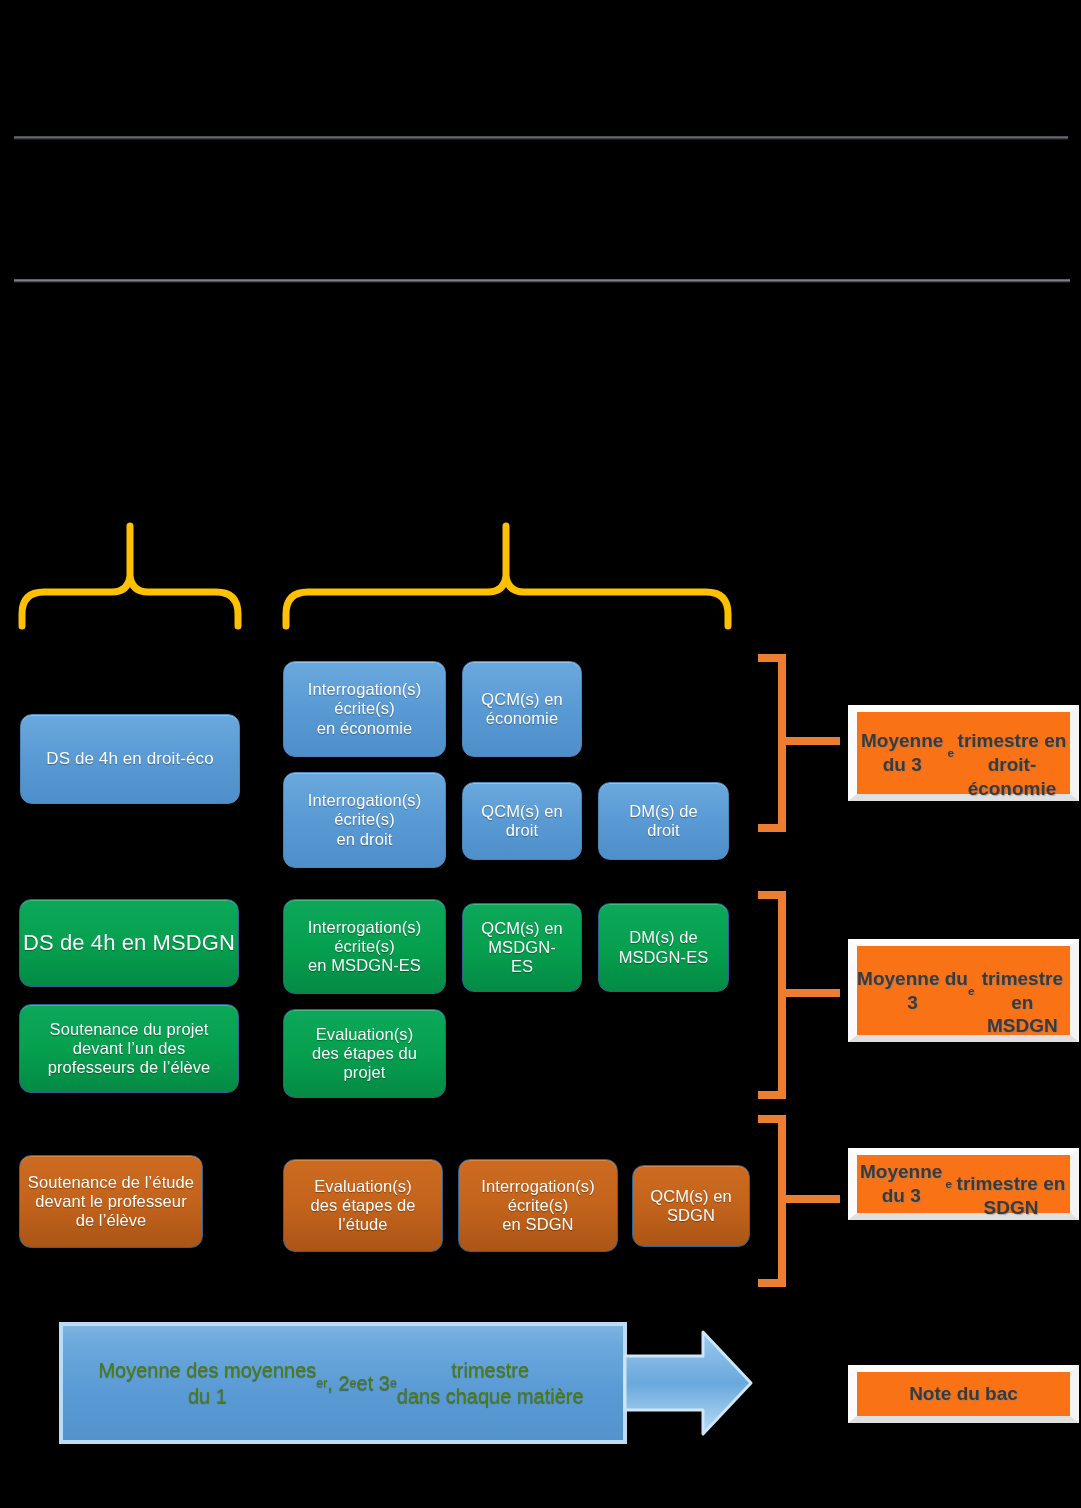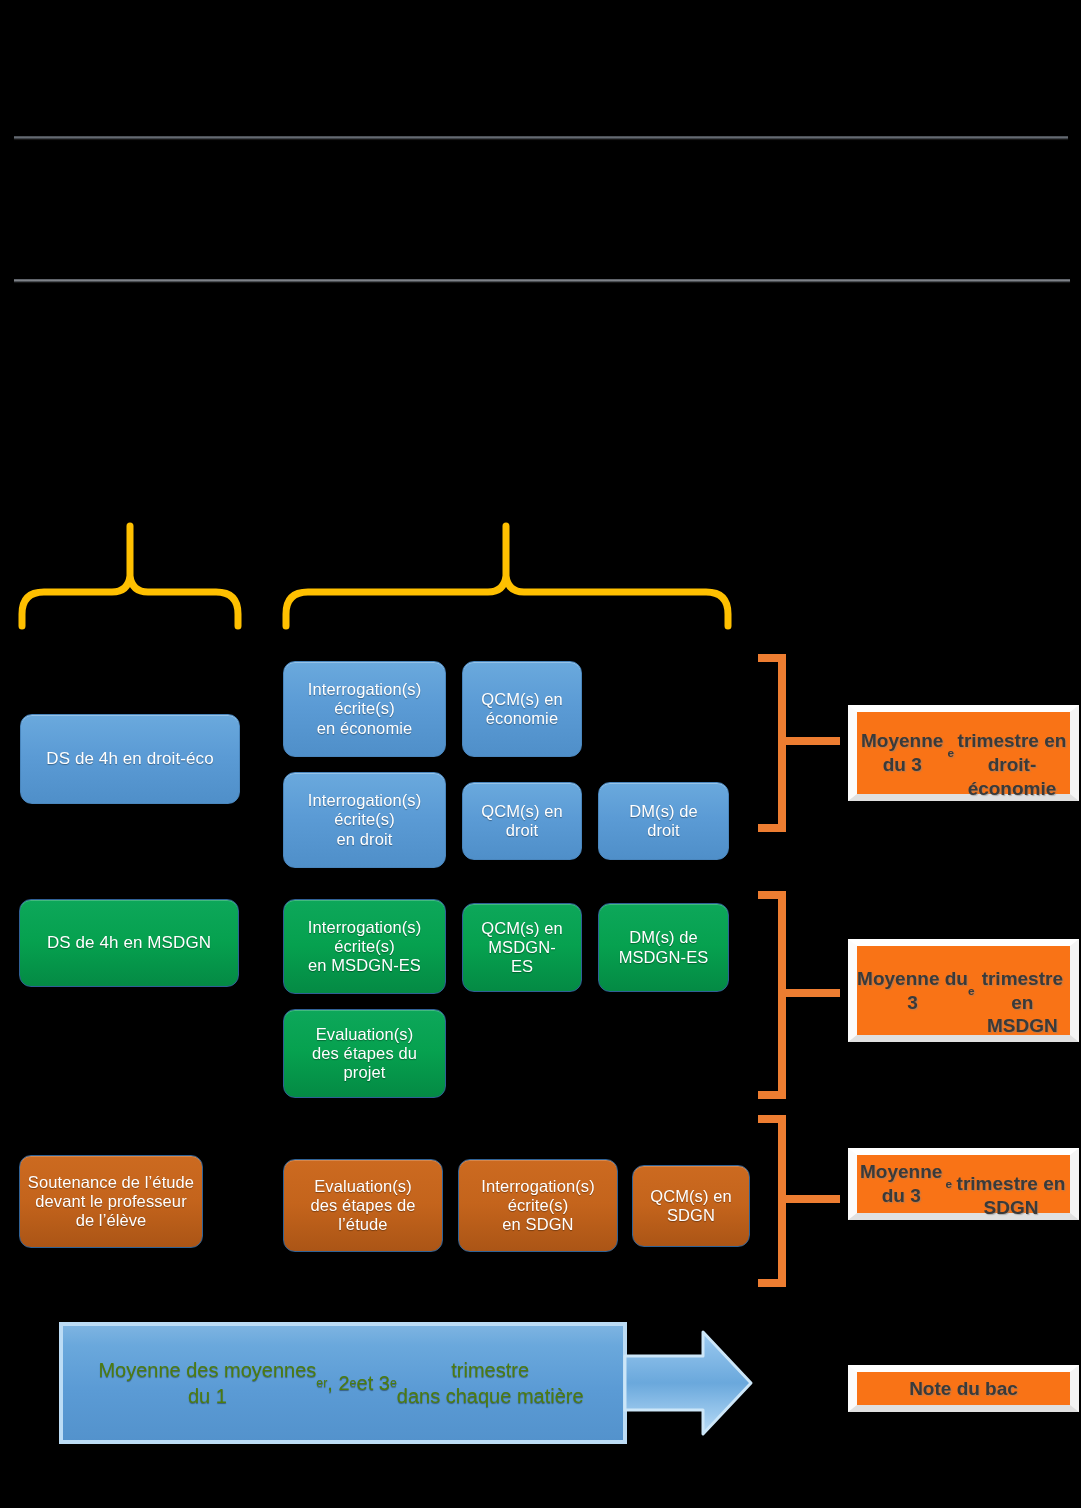--- a/index.html
+++ b/index.html
@@ -143,33 +143,36 @@
 
   <div class="box blue" style="left:598px; top:782px; width:131px; height:78px; font-size:16.5px;">DM(s) de
 droit</div>
 
   <svg class="bracket" style="left:756px; top:652px;" width="84" height="182" viewBox="0 0 84 182">
     <path d="M6 6 L26 6 L26 176 L6 176 M26 89 L80 89" fill="none" stroke="#ED7D31" stroke-width="8" stroke-linecap="square" stroke-linejoin="miter"></path>
   </svg>
 
   <div class="plaque" style="left:848px; top:705px; width:231px; height:96px; font-size:19px;">Moyenne du 3<sup>e</sup><br>trimestre en droit-<br>économie</div>
 
-  <div class="box green" style="left:19px; top:899px; width:220px; height:88px; font-size:17px;">DS de 4h en MSDGN</div>
+  <div class="box green" style="left:19px; top:899px; width:220px; height:88px; font-size:22px;">DS de 4h en MSDGN</div>
 
   <div class="box green" style="left:283px; top:899px; width:163px; height:95px; font-size:16.5px;">Interrogation(s)
 écrite(s)
 en MSDGN-ES</div>
 
   <div class="box green" style="left:462px; top:903px; width:120px; height:89px; font-size:16.5px;">QCM(s) en
 MSDGN-
 ES</div>
 
   <div class="box green" style="left:598px; top:903px; width:131px; height:89px; font-size:16.5px;">DM(s) de
 MSDGN-ES</div>
 
+  <div class="box green" style="left:19px; top:1004px; width:220px; height:89px; font-size:16.5px;">Soutenance du projet
+devant l’un des
+professeurs de l’élève</div>
 
   <div class="box green" style="left:283px; top:1009px; width:163px; height:89px; font-size:16.5px;">Evaluation(s)
 des étapes du
 projet</div>
 
   <svg class="bracket" style="left:756px; top:889px;" width="84" height="212" viewBox="0 0 84 212">
     <path d="M6 6 L26 6 L26 206 L6 206 M26 104 L80 104" fill="none" stroke="#ED7D31" stroke-width="8" stroke-linecap="square" stroke-linejoin="miter"></path>
   </svg>
 
   <div class="plaque" style="left:848px; top:939px; width:231px; height:103px; font-size:19px;">Moyenne du 3<sup>e</sup><br>trimestre en<br>MSDGN</div>
@@ -211,15 +214,15 @@
     </defs>
 
     <rect x="4" y="6" width="564" height="118" fill="url(#arrBody)"></rect>
     <rect x="4" y="6" width="564" height="118" fill="none" stroke="#bcdcf5" stroke-width="4"></rect>
 
     <path d="M568 38 L646 38 L646 14 L694 65 L646 116 L646 92 L568 92 Z" fill="url(#arrHead)" stroke="#cce6f8" stroke-width="3" stroke-linejoin="round"></path>
   </svg>
 
   <div class="arrow-label" style="left:61px; top:1324px; width:560px; height:118px; font-size:20px;">Moyenne des moyennes<br>du 1<sup>er</sup>, 2<sup>e</sup> et 3<sup>e</sup> trimestre<br>dans chaque matière</div>
 
-  <div class="plaque" style="left:848px; top:1365px; width:231px; height:47px; font-size:19px;">Note du bac</div>
+  <div class="plaque" style="left:848px; top:1365px; width:231px; height:58px; font-size:19px;">Note du bac</div>
 
 </div>
 
 </body></html>

